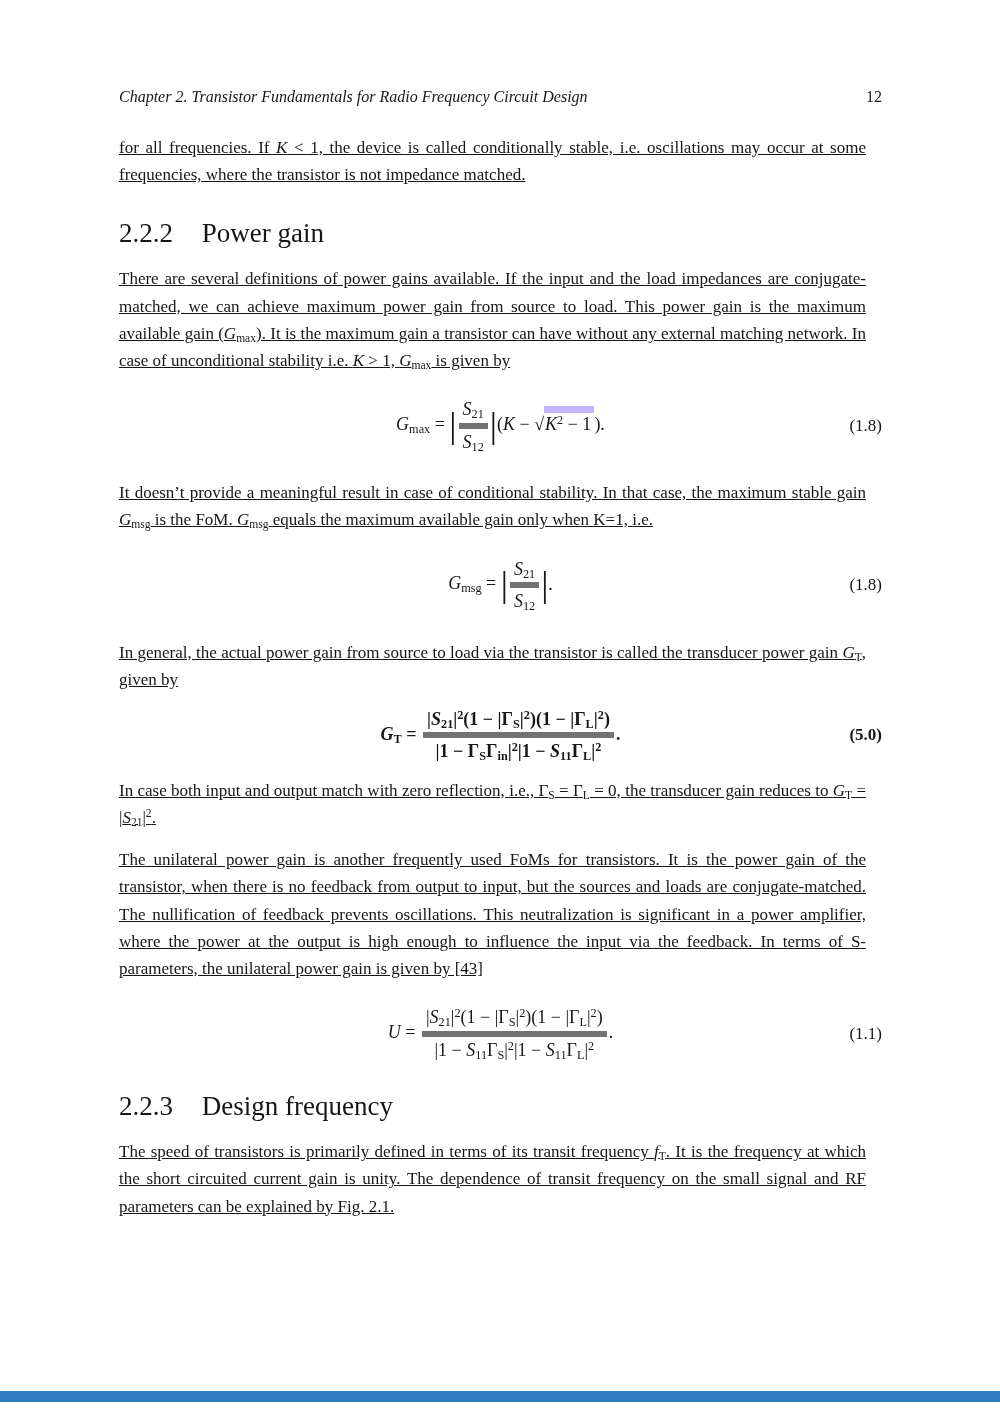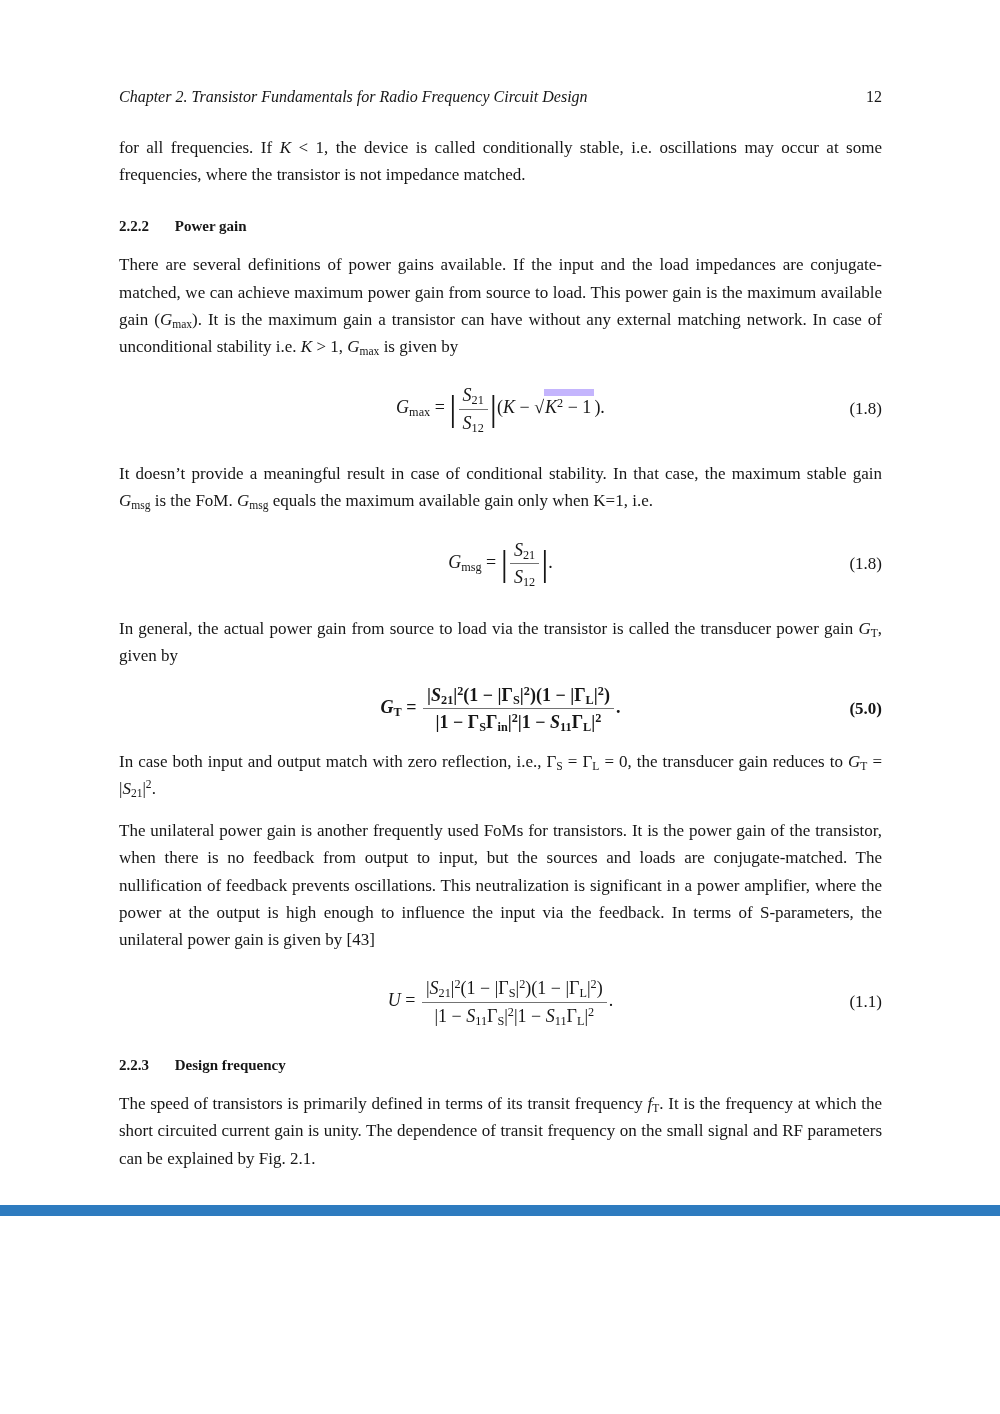--- a/index.html
+++ b/index.html
@@ -1,43 +1,44 @@
 <!DOCTYPE html>
 <html><head>
 <meta charset="utf-8">
 <style>
   html,body{margin:0;padding:0;background:#ffffff;}
   .sheet{
     position:relative;
-    width:1000px;height:1216px;
+    width:1000px;height:1402px;
     background:#ffffff;
     font-family:"Liberation Serif", serif;
     color:#161616;
     overflow:hidden;
   }
   .inner{
     position:absolute;
     left:119px; right:118px; top:88px;
   }
   .running-header{
     display:flex; justify-content:space-between; align-items:baseline;
     font-size:16px;
     margin-bottom:28px;
   }
   .running-title{font-style:italic;}
   .page-number{font-style:normal;}
   .content p{
     font-size:17px;
     line-height:1.6;
     text-align:justify;
-    margin:0 0 15px 0;
+    margin:0 16px 15px 0;
+    text-decoration:underline;
   }
   .section-heading{
-    font-size:15px;
-    font-weight:bold;
+    font-size:27px;
+    font-weight:normal;
     margin:30px 0 16px 0;
   }
   .section-heading .sec-num{margin-right:22px;}
   
   .equation{
     display:grid;
     grid-template-columns:1fr auto 1fr;
     align-items:center;
     font-size:18px;
     margin:24px 0 26px 0;
@@ -46,21 +47,21 @@
   .eq-body{grid-column:2; white-space:nowrap;}
   .eq-number{grid-column:3; justify-self:end; font-size:17px;}
   sub{font-size:68%; line-height:0; vertical-align:-0.28em;}
   sup{font-size:68%; line-height:0; vertical-align:0.5em;}
   .frac{
     display:inline-block;
     vertical-align:middle;
     text-align:center;
     margin:0 2px;
   }
-  .frac .num{display:block; padding:0 4px 2px 4px; border-bottom:1px solid #737373; line-height:1.25;}
+  .frac .num{display:block; padding:0 4px 2px 4px; border-bottom:6px solid #737373; line-height:1.25;}
   .frac .den{display:block; padding:2px 4px 0 4px; line-height:1.25;}
   .delim{
     display:inline-block;
     font-style:normal;
     font-size:200%;
     font-weight:300;
     vertical-align:middle;
     line-height:0;
     transform:translateY(-1px);
   }

